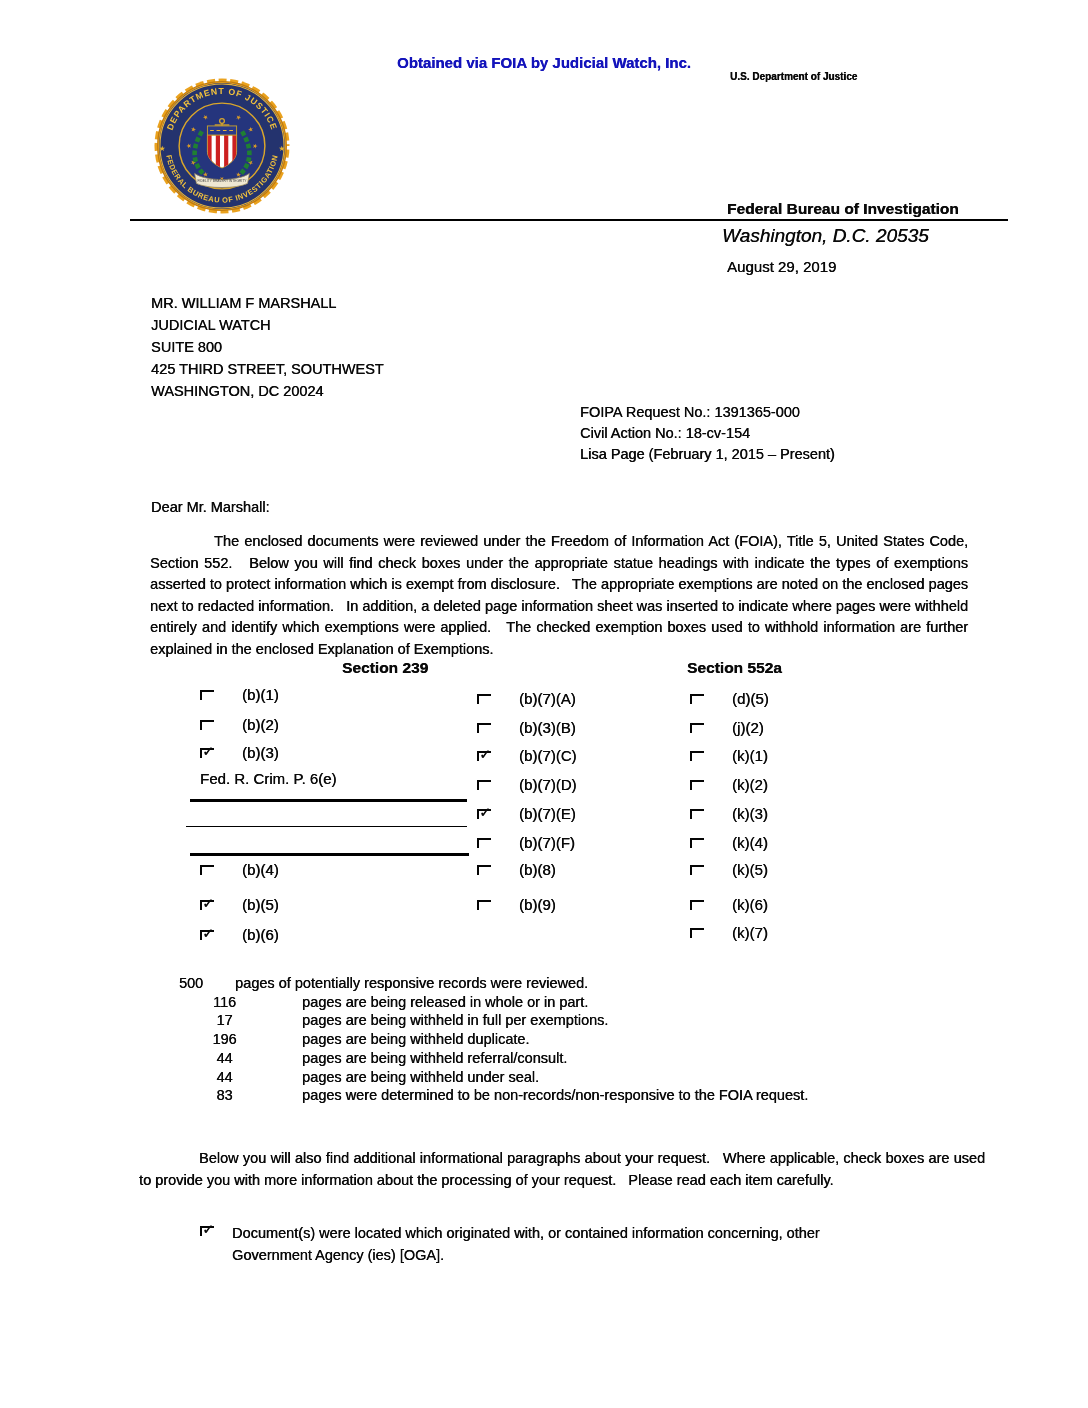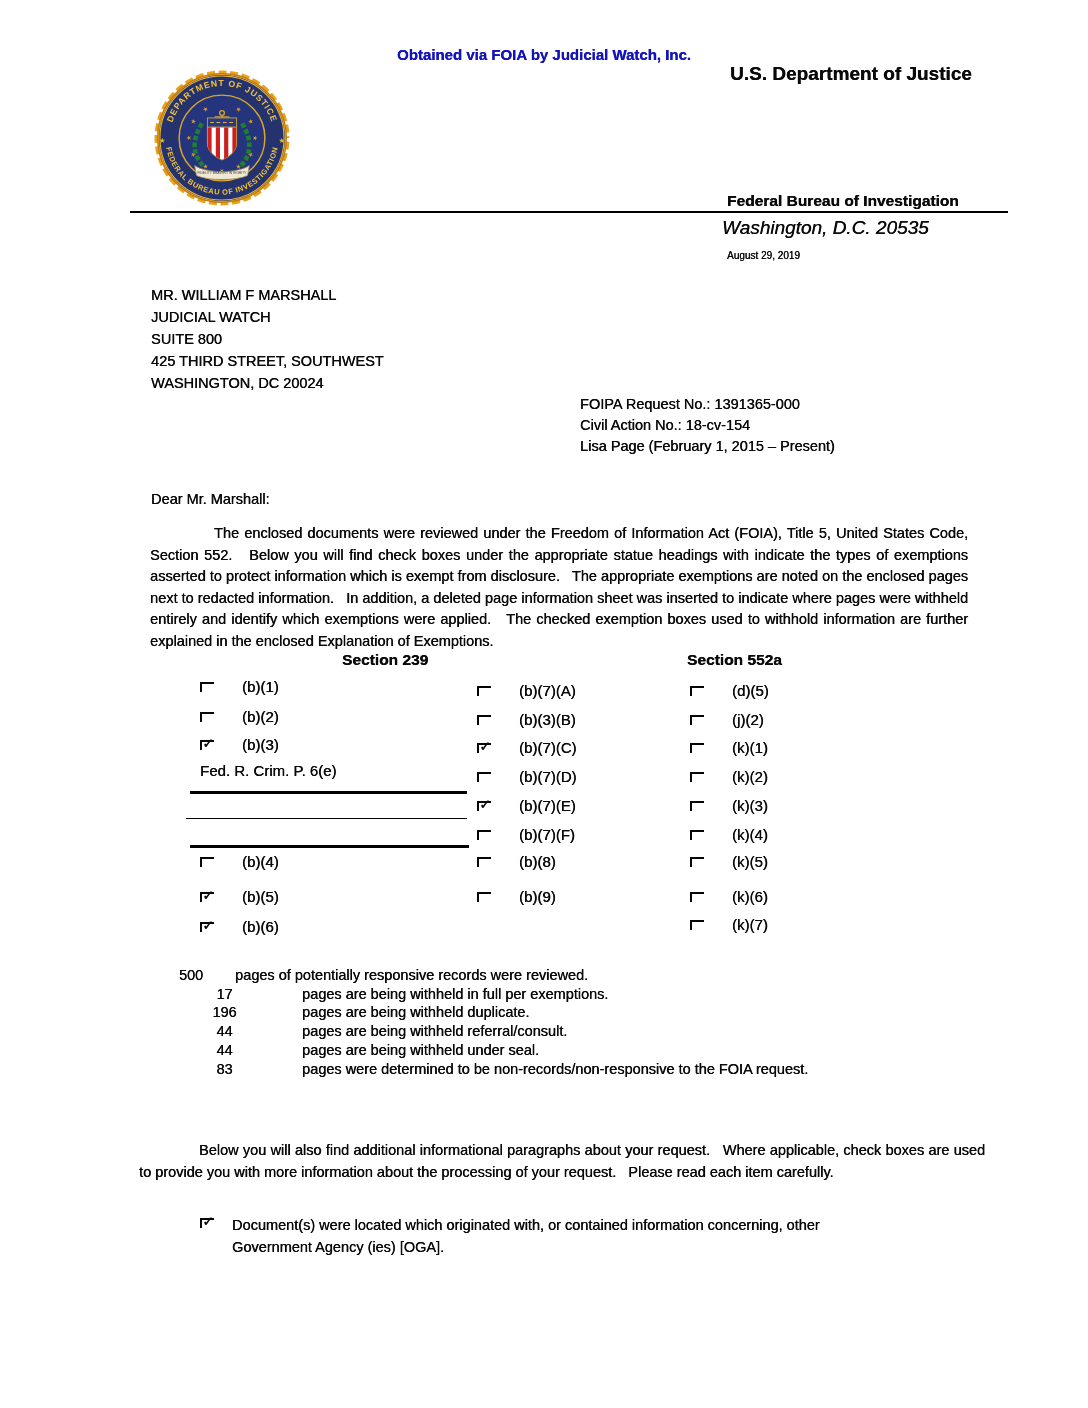--- a/index.html
+++ b/index.html
@@ -1,27 +1,28 @@
 <!DOCTYPE html>
 <html><head>
 <meta charset="utf-8">
 <style>
   html,body{margin:0;padding:0;background:#ffffff;}
   .page{
     position:relative;width:1088px;height:1264px;background:#fff;overflow:hidden;
     font-family:"Liberation Sans","DejaVu Sans",sans-serif;color:#0a0a0a;
     text-shadow:0.35px 0 0 currentColor; 
+    margin-top:8px;
   }
   .abs{position:absolute;}
   .stamp{top:46px;left:0;width:100%;text-align:center;font-size:15px;font-weight:bold;color:#1414bb;text-shadow:0.3px 0 0 #1414bb;}
-  .doj{left:730px;top:63px;font-size:19px;font-weight:bold;}
+  .doj{left:730px;top:63px;font-size:10px;font-weight:bold;}
   .fbi{left:727px;top:192px;font-size:15.5px;font-weight:bold;}
   .rule{left:130px;top:211px;width:878px;height:2px;background:#000;}
   .office{left:722px;top:217px;font-size:19px;font-style:italic;}
-  .date{left:727px;top:250px;font-size:10px;}
+  .date{left:727px;top:250px;font-size:15px;}
   .recipient{left:151px;top:284px;font-size:14.5px;line-height:22px;}
   .caseblock{left:580px;top:394px;font-size:14.5px;line-height:21px;width:400px;}
   .salutation{left:151px;top:491px;font-size:14.5px;}
   .bodypara{left:150px;top:523px;width:818px;font-size:14.5px;line-height:21.5px;text-align:justify;text-indent:64px;white-space:pre-wrap;}
   .sechead{font-size:15.5px;font-weight:bold;}
   .cbi{position:absolute;display:flex;align-items:flex-start;gap:28px;font-size:15px;}
   .cb{box-sizing:border-box;flex:0 0 auto;width:14px;height:10px;margin-top:4px;
       border-top:2.5px solid #050505;border-left:2.5px solid #050505;
       display:inline-flex;align-items:center;justify-content:center;}
   .mk{font-style:normal;font-size:13.5px;font-weight:bold;line-height:1;margin-top:-4px;}
@@ -277,20 +278,21 @@
     </div>
   <div class="cbi" style="left:690px;top:916px">
       <span class="cb">
         <i class="mk"></i>
       </span>
       <span class="cbl">(k)(7)</span>
     </div>
 
   <div class="abs counts">
     <div class="w1"><span class="num">500</span><span>pages of potentially responsive records were reviewed.</span></div>
+    <div class="w2"><span class="num">116</span><span>pages are being released in whole or in part.</span></div>
     <div class="w2"><span class="num">17</span><span>pages are being withheld in full per exemptions.</span></div>
     <div class="w2"><span class="num">196</span><span>pages are being withheld duplicate.</span></div>
     <div class="w2"><span class="num">44</span><span>pages are being withheld referral/consult.</span></div>
     <div class="w2"><span class="num">44</span><span>pages are being withheld under seal.</span></div>
     <div class="w2"><span class="num">83</span><span>pages were determined to be non-records/non-responsive to the FOIA request.</span></div>
   </div>
 
   <div class="abs closing">Below you will also find additional informational paragraphs about your request.   Where applicable, check boxes are used to provide you with more information about the processing of your request.   Please read each item carefully.</div>
 
   <div class="abs oga">

